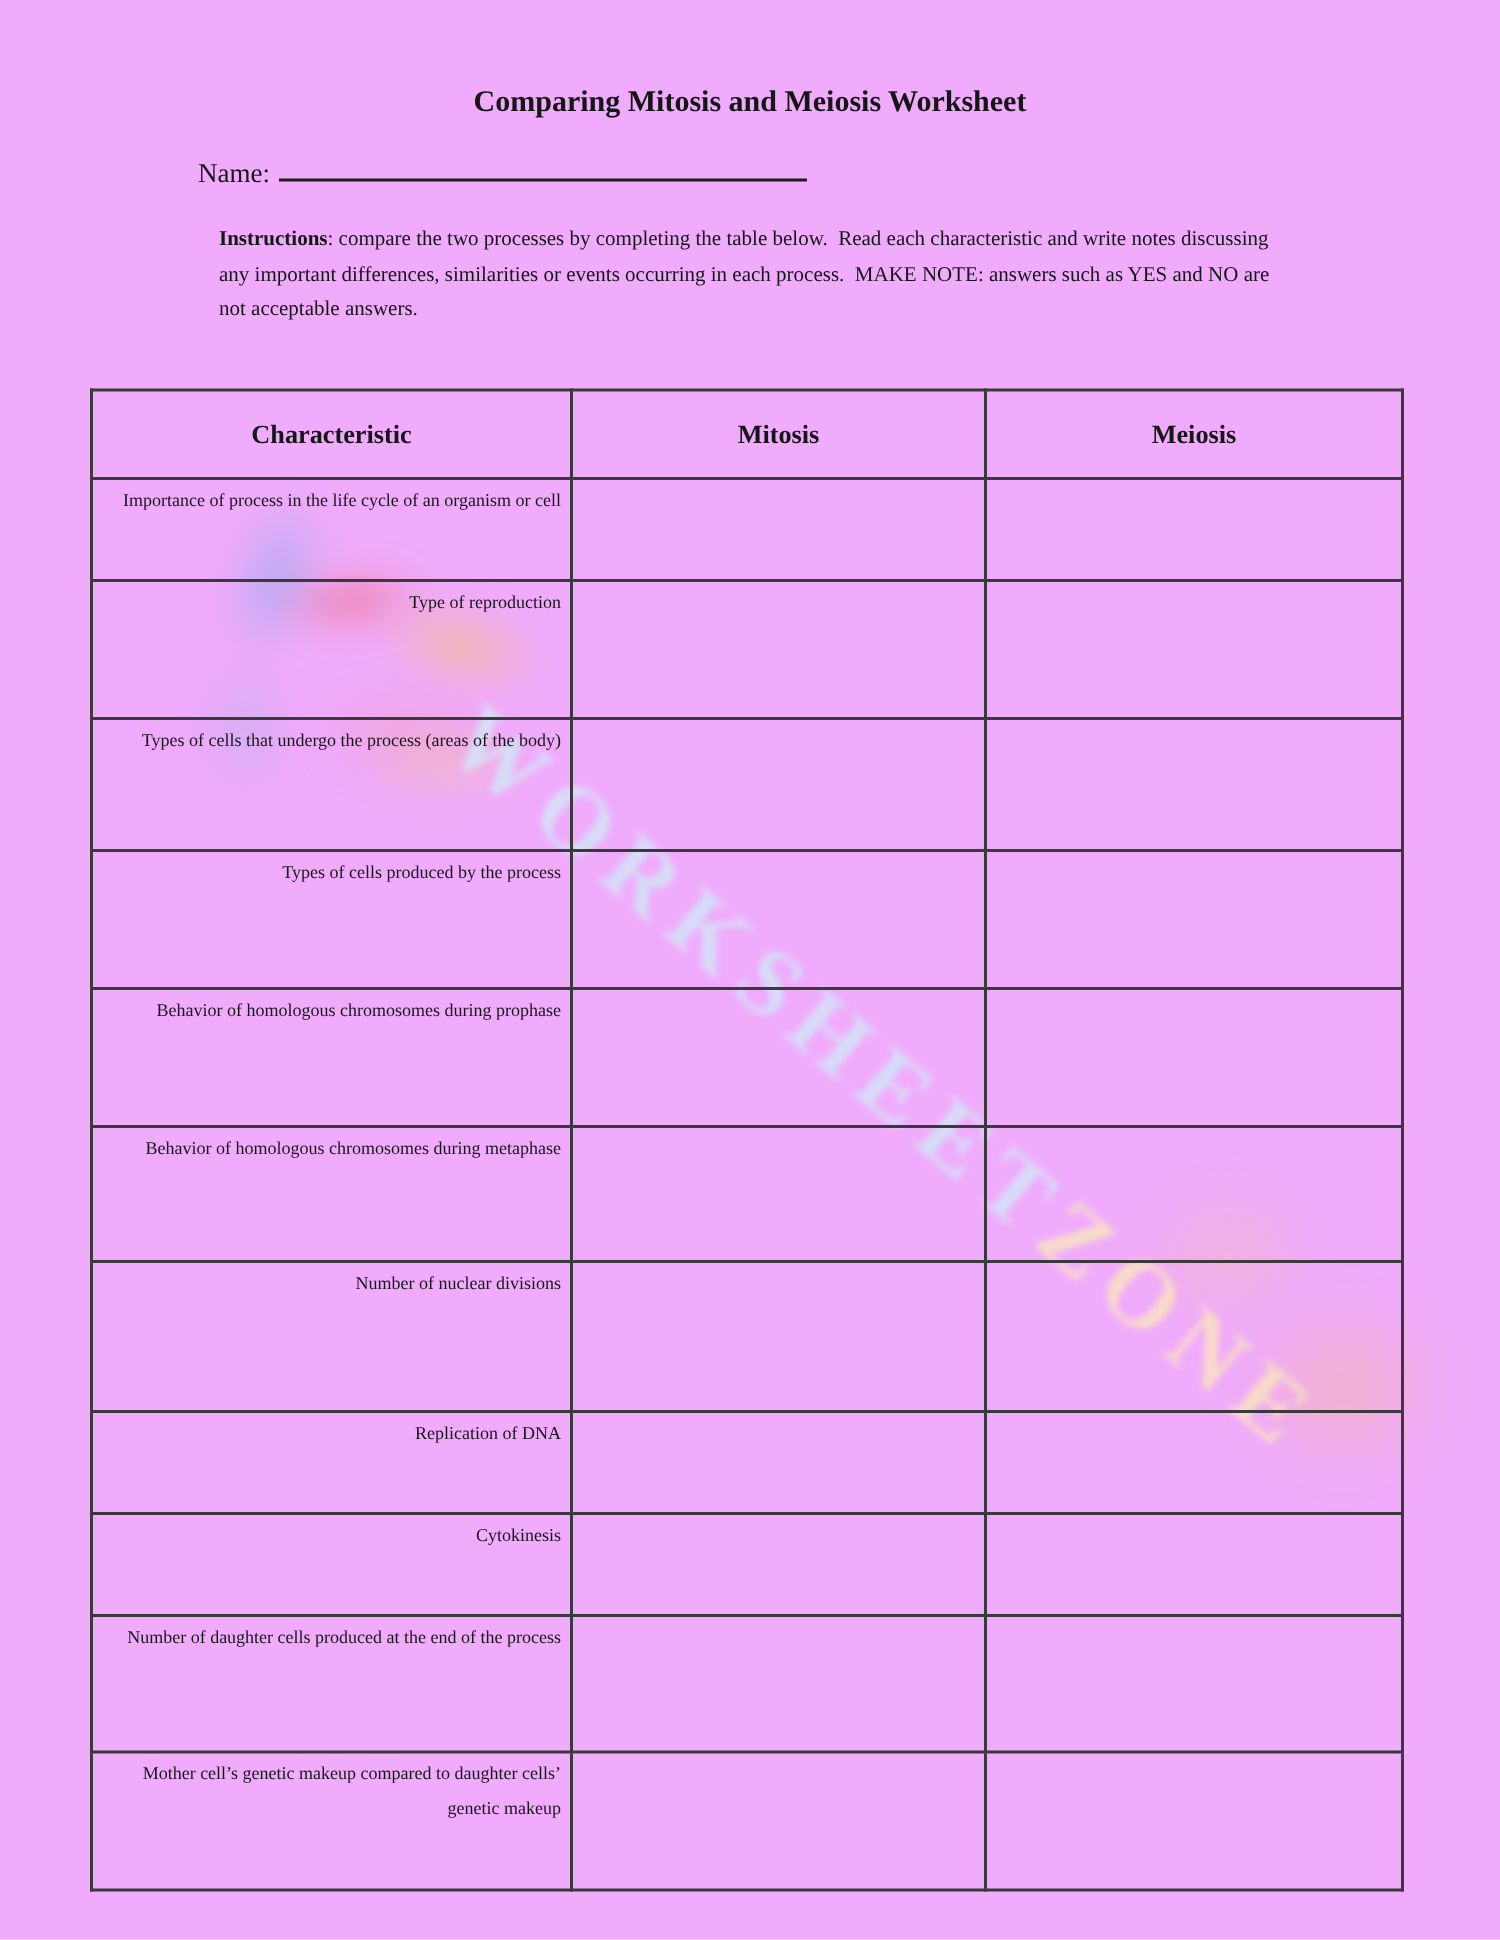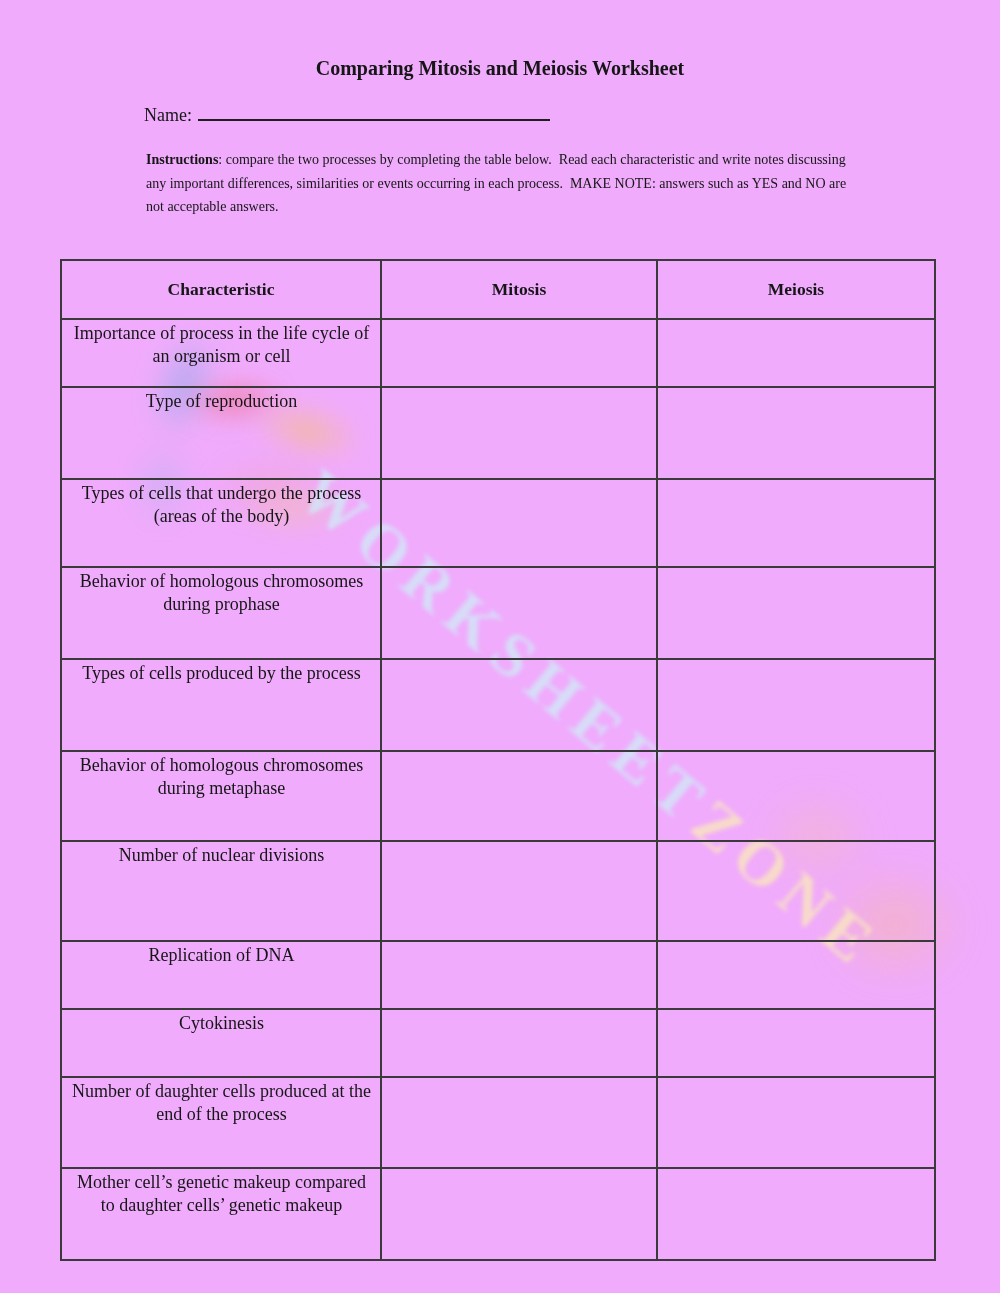--- a/index.html
+++ b/index.html
@@ -63,21 +63,21 @@
     left: 0;
     width: 100%;
     margin: 0;
     text-align: center;
     font-size: 20px;
     font-weight: bold;
   }
 
   .name-row {
     position: absolute;
-    left: 144px;
+    left: 132px;
     top: 103px;
     font-size: 18px;
   }
   .name-line {
     display: inline-block;
     width: 352px;
     height: 16px;
     margin-left: 6px;
     border-bottom: 2px solid #1d1d1d;
     vertical-align: baseline;
@@ -118,23 +118,23 @@
     height: 25px;
     padding: 16px 2px;
     font-size: 17.5px;
     font-weight: bold;
     text-align: center;
     vertical-align: middle;
     background: transparent;
   }
   table.cmp td {
     padding: 2px 6px 2px 7px;
-    font-size: 18px;
+    font-size: 12px;
     line-height: 22.5px;
-    text-align: center;
+    text-align: right;
     vertical-align: top;
     background: transparent;
   }
 </style>
 </head>
 <body>
 
 <div class="page">
 
   <div class="watermark">
@@ -184,26 +184,26 @@
             <td>Type of reproduction</td>
             <td></td>
             <td></td>
           </tr>
           <tr style="height: 88px;">
             <td>Types of cells that undergo the process (areas of the body)</td>
             <td></td>
             <td></td>
           </tr>
           <tr style="height: 92px;">
+            <td>Types of cells produced by the process</td>
+            <td></td>
+            <td></td>
+          </tr>
+          <tr style="height: 92px;">
             <td>Behavior of homologous chromosomes during prophase</td>
-            <td></td>
-            <td></td>
-          </tr>
-          <tr style="height: 92px;">
-            <td>Types of cells produced by the process</td>
             <td></td>
             <td></td>
           </tr>
           <tr style="height: 90px;">
             <td>Behavior of homologous chromosomes during metaphase</td>
             <td></td>
             <td></td>
           </tr>
           <tr style="height: 100px;">
             <td>Number of nuclear divisions</td>

